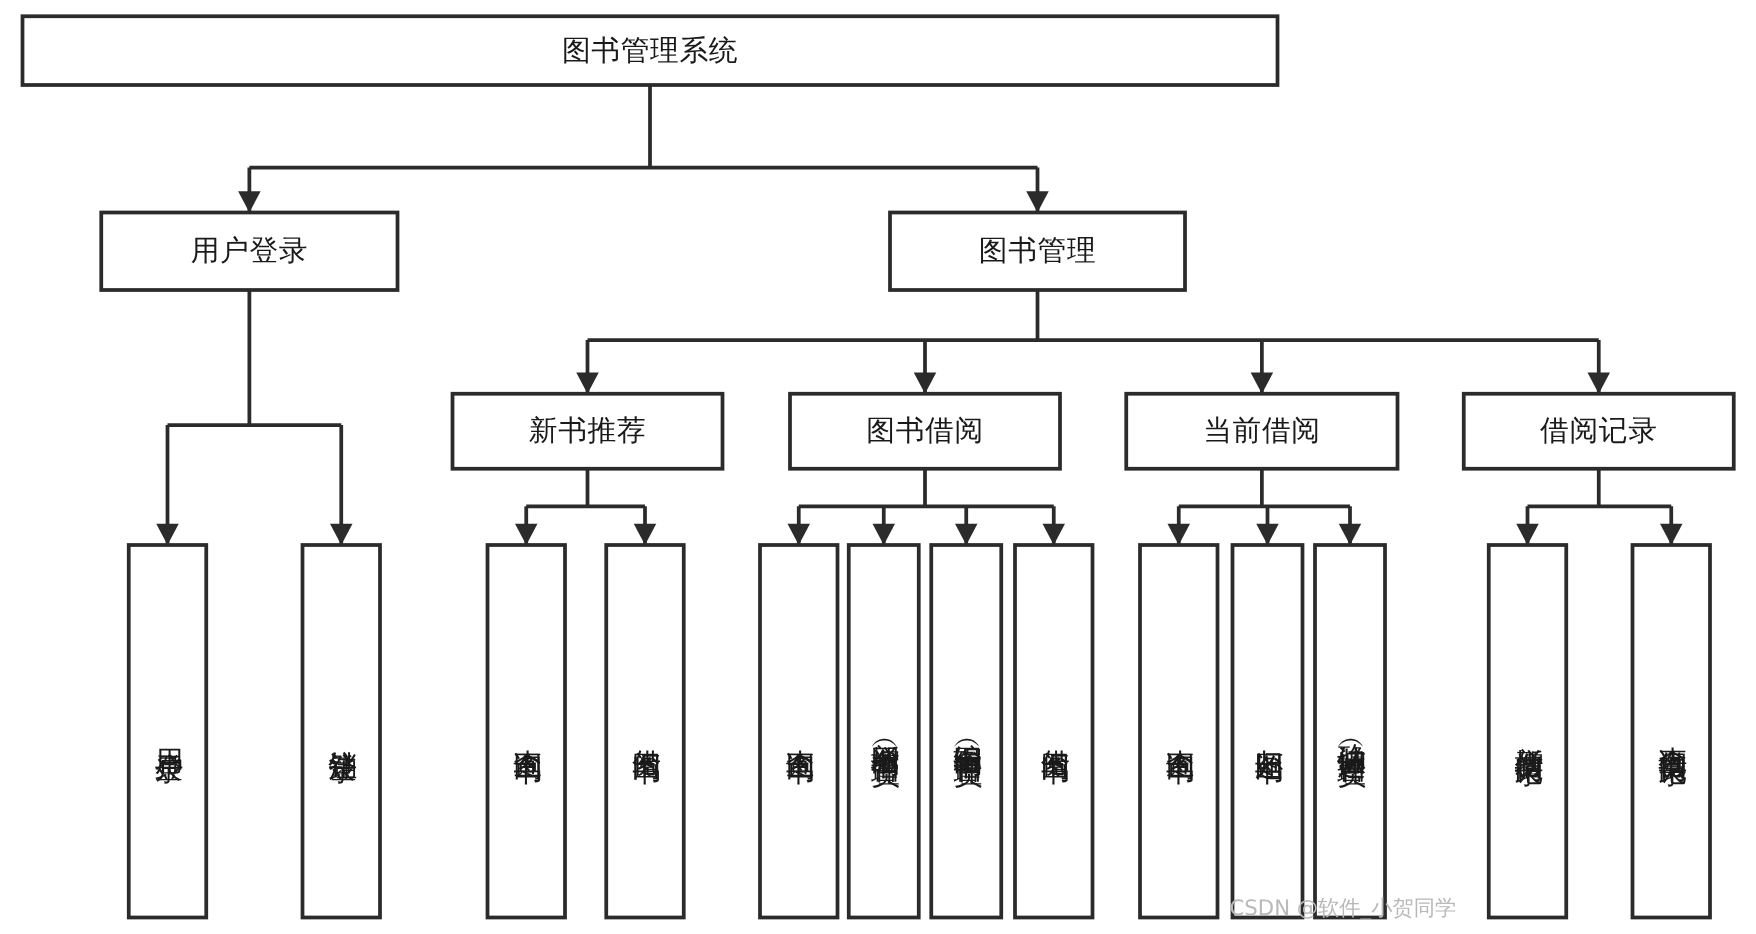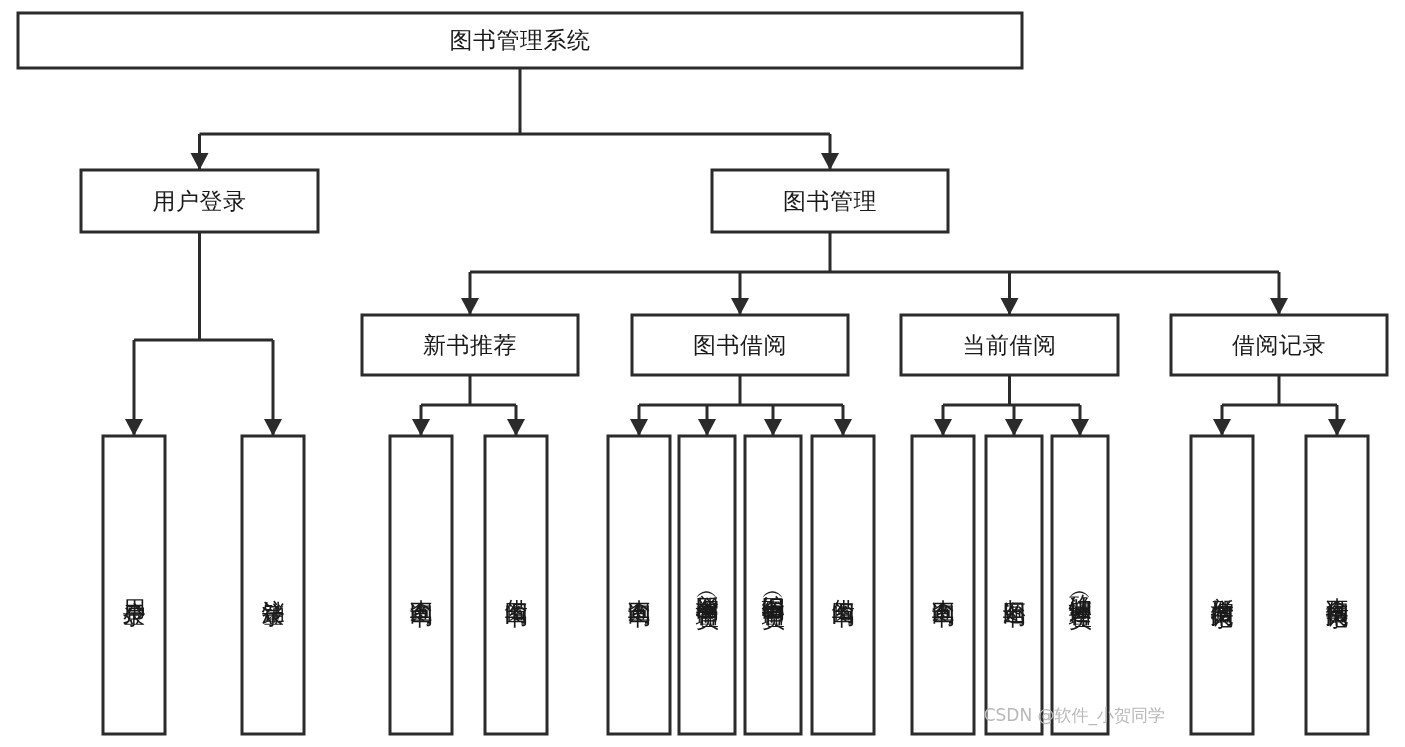--- a/index.html
+++ b/index.html
@@ -62,21 +62,21 @@
     line-height: 1.02;
     letter-spacing: 2px;
     white-space: nowrap;
     text-align: center;
     pointer-events: none;
     transform: translateX(-50%);
   }
   .watermark {
     position: absolute;
     right: 8px;
-    bottom: 20px;
+    bottom: 9px;
     font-family: "DejaVu Sans", "Liberation Sans", sans-serif;
     font-size: 17px;
     color: #b9b9b9;
     white-space: nowrap;
     user-select: none;
   }
 </style>
 </head>
 <body>
 

